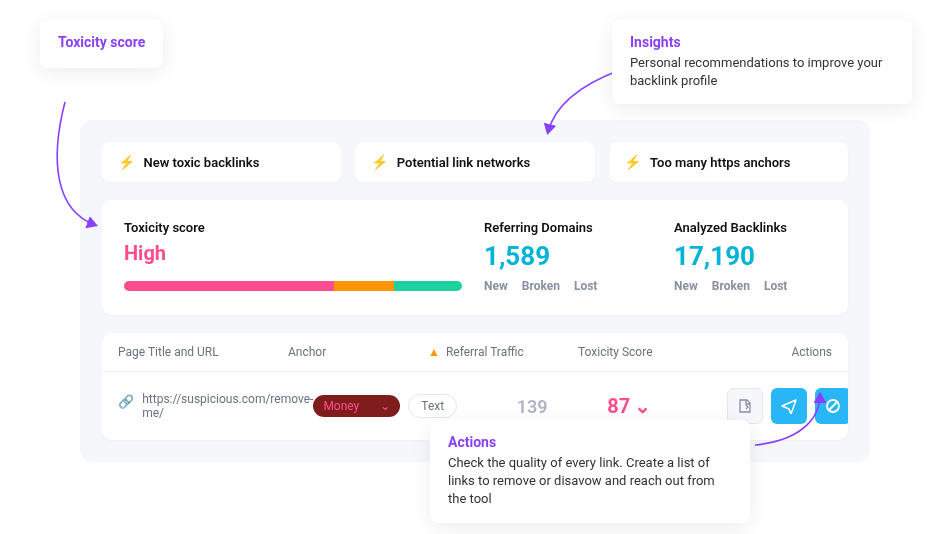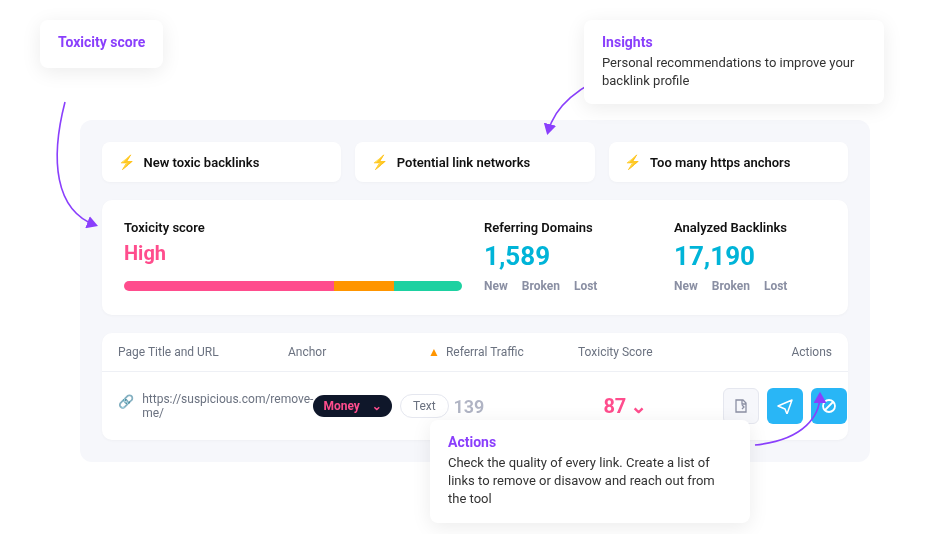--- a/index.html
+++ b/index.html
@@ -152,39 +152,40 @@
     align-items: flex-start;
   }
   .link-icon { color: #c0c4d0; font-size: 13px; margin-top:2px; }
   .anchor-cell {
     flex: 0 0 140px;
     display: flex;
     gap: 8px;
     align-items: center;
   }
   .anchor-pill {
-    background: #0f172a;
+    background: #7f1d1d;
     color: #ff4d8d;
     border-radius: 14px;
     padding: 4px 10px;
     font-size: 12px;
-    font-weight: 700;
+    font-weight: 400;
     display: inline-flex;
     align-items: center;
-    gap: 12px;
+    gap: 21px;
   }
   .anchor-text {
     border: 1px solid #e5e7ef;
     border-radius: 14px;
     padding: 4px 12px;
     font-size: 12px;
     color: #6b7280;
   }
   .traffic-cell {
     flex: 0 0 150px;
+    text-align: center;
     color: #b0b4c4;
     font-size: 18px;
     font-weight: 600;
   }
   .tox-cell {
     flex: 0 0 120px;
     color: #ff4d8d;
     font-size: 20px;
     font-weight: 700;
     display:flex;
@@ -221,21 +222,21 @@
 
   .ga-icon { color:#ff9500; font-size:12px; }
 </style>
 </head>
 <body>
 
 <div class="callout" style="left:40px; top:20px;">
   <div class="callout-title">Toxicity score</div>
 </div>
 
-<div class="callout" style="left:584px; top:20px;">
+<div class="callout" style="left:612px; top:20px;">
   <div class="callout-title">Insights</div>
   <div class="callout-text">Personal recommendations to improve your backlink profile</div>
 </div>
 
 <div class="callout" style="left:430px; top:420px; max-width:320px;">
   <div class="callout-title">Actions</div>
   <div class="callout-text">Check the quality of every link. Create a list of links to remove or disavow and reach out from the tool</div>
 </div>
 
 <svg class="arrows">

